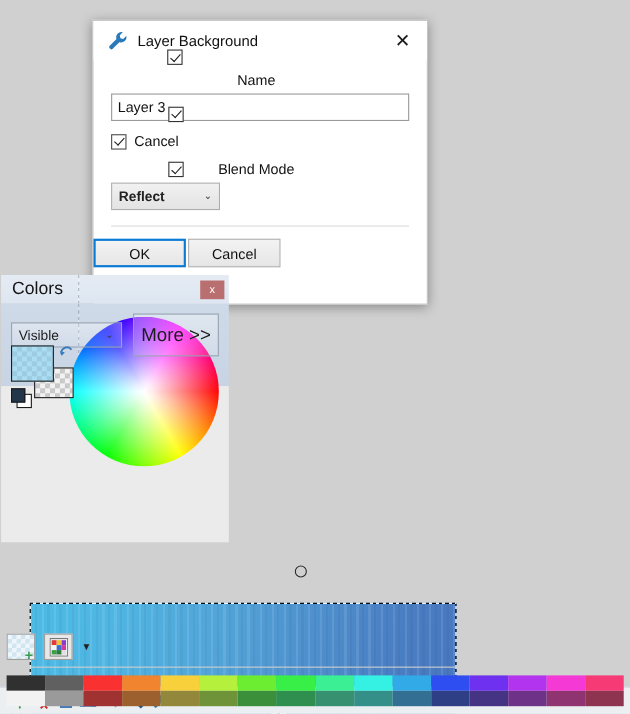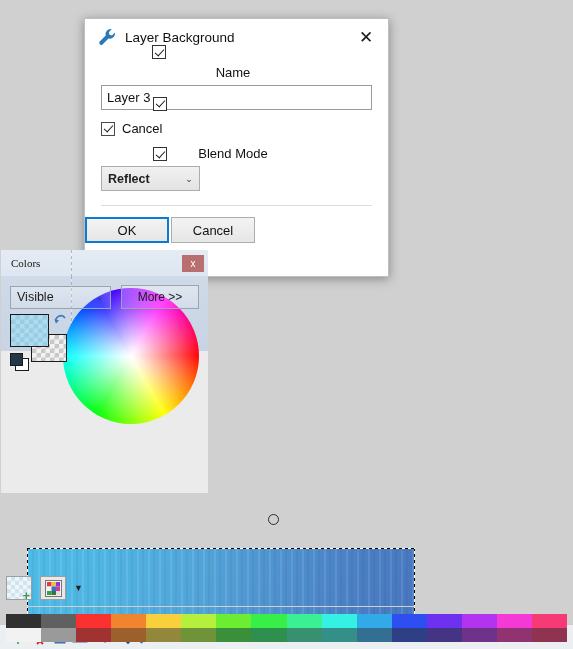--- a/index.html
+++ b/index.html
@@ -152,40 +152,40 @@
     border:1px solid #9aa3ae;box-sizing:border-box;
     background:#ebebeb;
     box-shadow:0 1px 8px rgba(0,0,0,.30);
   }
   #colors-titlebar{
     height:26px;display:flex;align-items:center;padding-left:10px;
     background:linear-gradient(#e5ebf3,#dde6f1);position:relative;
   }
   #colors-titlebar .aero-line{position:absolute;left:70px;top:0;bottom:0;width:1px;
     background:repeating-linear-gradient(180deg,#9aa6b4 0 3px,rgba(255,255,255,.5) 3px 6px);opacity:.75;}
-  #colors-title{flex:1;font-size:11px;color:#141414;z-index:1;font-family:Liberation Serif, serif;}
+  #colors-title{flex:1;font-size:16px;color:#141414;z-index:1;}
   #colors-close{
     width:22px;height:17px;margin-right:4px;background:#b96f6f;color:#fff;
     font-size:10px;display:flex;align-items:center;justify-content:center;z-index:1;
   }
   #colors-topband{height:75px;background:linear-gradient(#cfdae8,#c8d4e4);position:relative;}
   #colors-topband .aero-line{position:absolute;left:70px;top:0;bottom:0;width:1px;
     background:repeating-linear-gradient(180deg,#97a5b6 0 3px,rgba(255,255,255,.45) 3px 6px);opacity:.8;}
   #colors-controls{display:flex;align-items:center;padding:9px 9px 0 9px;gap:10px;position:relative;z-index:2;}
   #mode-combo{
     width:101px;height:23px;box-sizing:border-box;border:1px solid #9aa5b3;
     background:linear-gradient(rgba(255,255,255,.32),rgba(255,255,255,.10));
     display:flex;align-items:center;padding:0 4px 0 6px;font-size:12.5px;color:#1b1b1b;
   }
   #mode-combo .cval{flex:1;}
   #mode-combo .carrow{width:13px;text-align:center;font-size:9px;color:#2f3b49;}
   #more-btn{
-    width:78px;height:24px;box-sizing:border-box;border:1px solid #9aa5b3;
+    width:78px;height:39px;box-sizing:border-box;border:1px solid #9aa5b3;
     background:linear-gradient(rgba(255,255,255,.34),rgba(255,255,255,.12));
-    display:flex;align-items:center;justify-content:center;font-size:12px;color:#1b1b1b;
+    display:flex;align-items:center;justify-content:center;font-size:17px;color:#1b1b1b;
   }
   #swatch-group{position:absolute;left:9px;top:38px;width:60px;height:60px;z-index:3;}
   #sec-swatch{
     position:absolute;left:21px;top:20px;width:36px;height:28px;border:1.4px solid #1a1a1a;box-sizing:border-box;
     background-image:
       linear-gradient(45deg,#c6c6c6 25%,transparent 25%,transparent 75%,#c6c6c6 75%),
       linear-gradient(45deg,#c6c6c6 25%,transparent 25%,transparent 75%,#c6c6c6 75%);
     background-size:9px 9px;background-position:0 0,4.5px 4.5px;background-color:#f2f2f2;
   }
   #pri-swatch{

